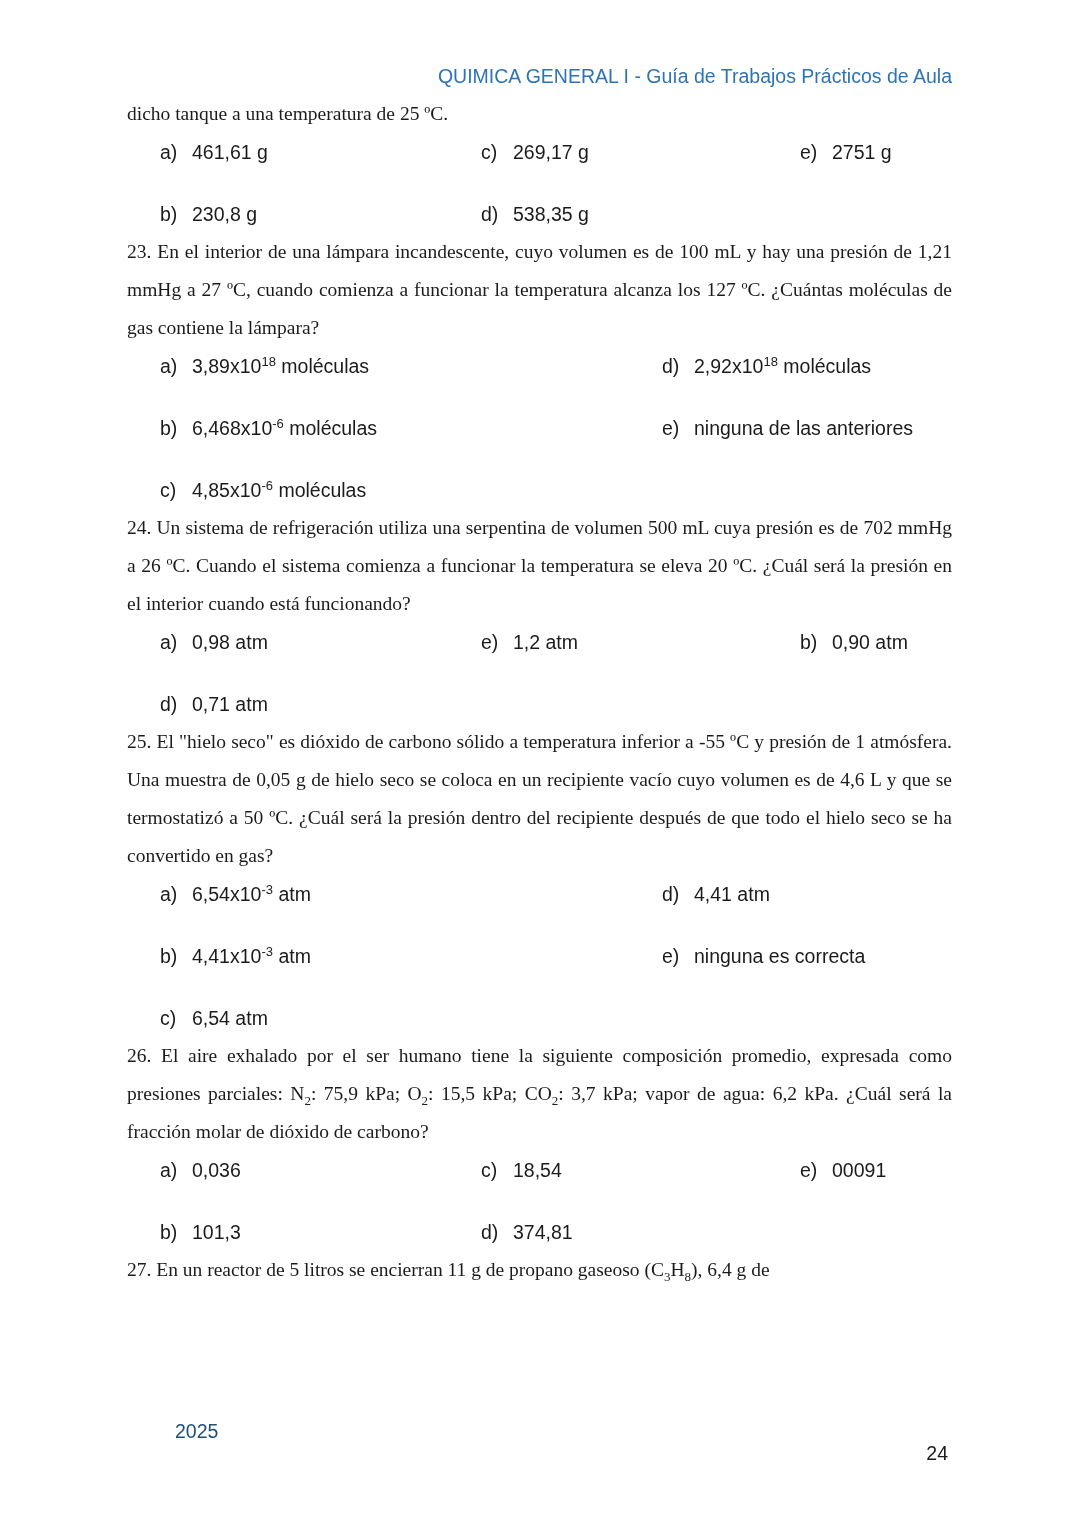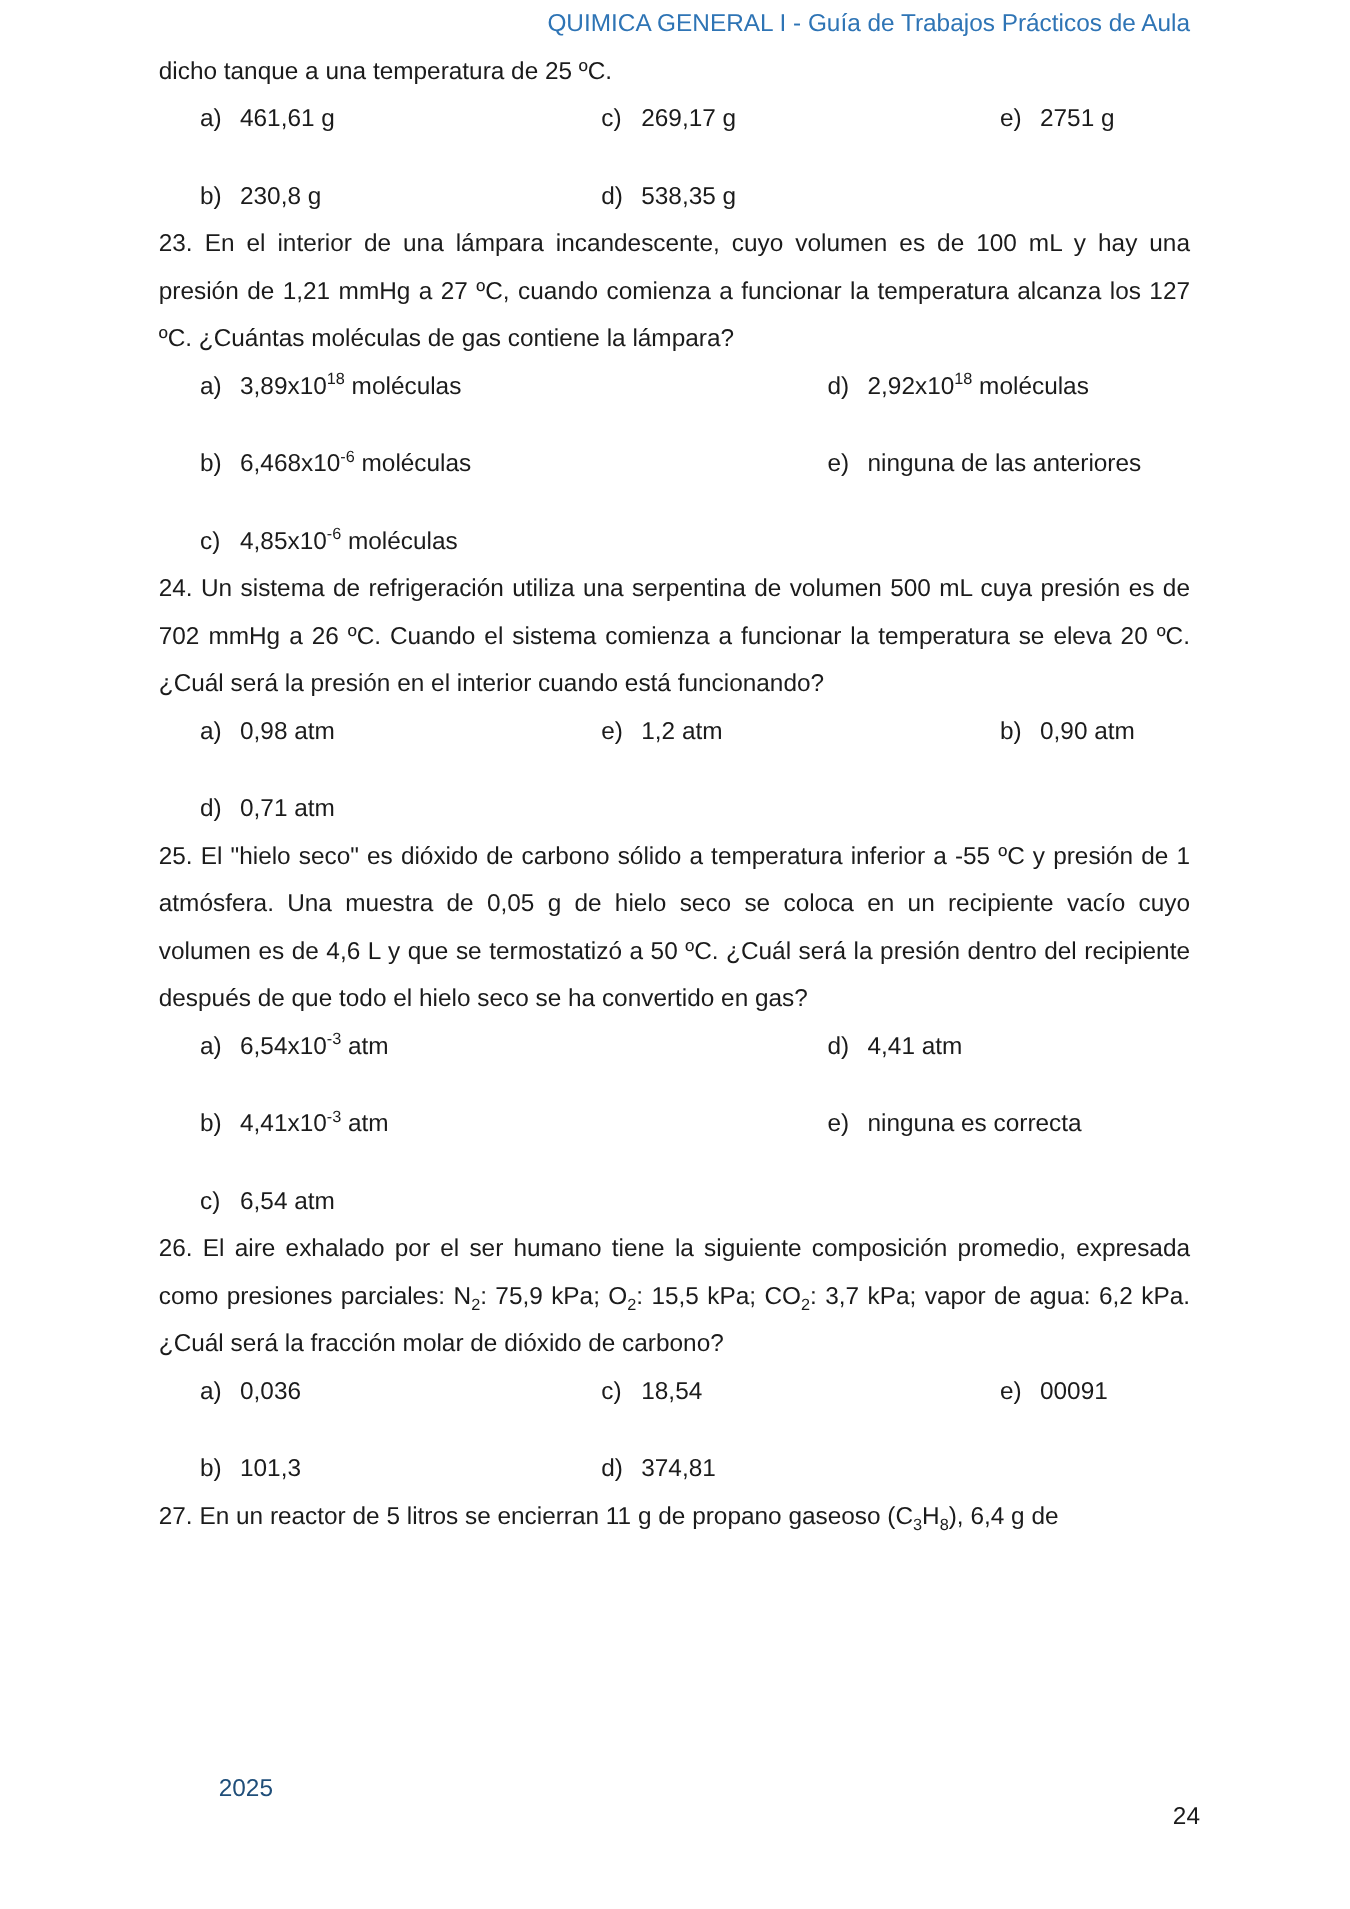--- a/index.html
+++ b/index.html
@@ -9,47 +9,48 @@
     background:#ffffff;
     font-family:"Liberation Sans","DejaVu Sans",sans-serif;
     font-size:19.5px;
     line-height:38px;
     color:#1b1b1b;
     overflow:hidden;
     box-sizing:border-box;
   }
   .content { padding:0 128px 0 127px; }
   .doc-header {
+    padding-top:57px;
     text-align:right;
     color:#2E74B5;
     margin:0;
   }
   section.question { margin:0; }
   .mt-first { margin-top:28px; }
   .mt-q { margin-top:36px; }
-  .qtext { margin:0; text-align:justify; }
+  .qtext { margin:0; text-align:justify;font-family:Liberation Serif, serif; }
   .options {
     display:grid;
     padding-left:33px;
     gap:24px;
   }
   .options.three { grid-template-columns:297px 295px 1fr; }
   .options.two   { grid-template-columns:478px 1fr; }
   .option { white-space:nowrap; }
   .opt-label { display:inline-block; min-width:21px; margin-right:11px; }
   sup, sub { font-size:13px; line-height:0; }
   sup { vertical-align:super; }
   sub { vertical-align:sub; }
   .footer-year {
     position:absolute; left:127px; top:1412px;
     color:#1F4E79;
     margin-left:48px;
   }
   .footer-page {
-    position:absolute; right:120px; top:1434px;
+    position:absolute; right:132px; top:1434px;
     color:#1b1b1b;
   }
 </style>
 </head>
 <body>
 
 <div class="page">
   <div class="content">
 
     <p class="doc-header">QUIMICA GENERAL I - Guía de Trabajos Prácticos de Aula</p>

